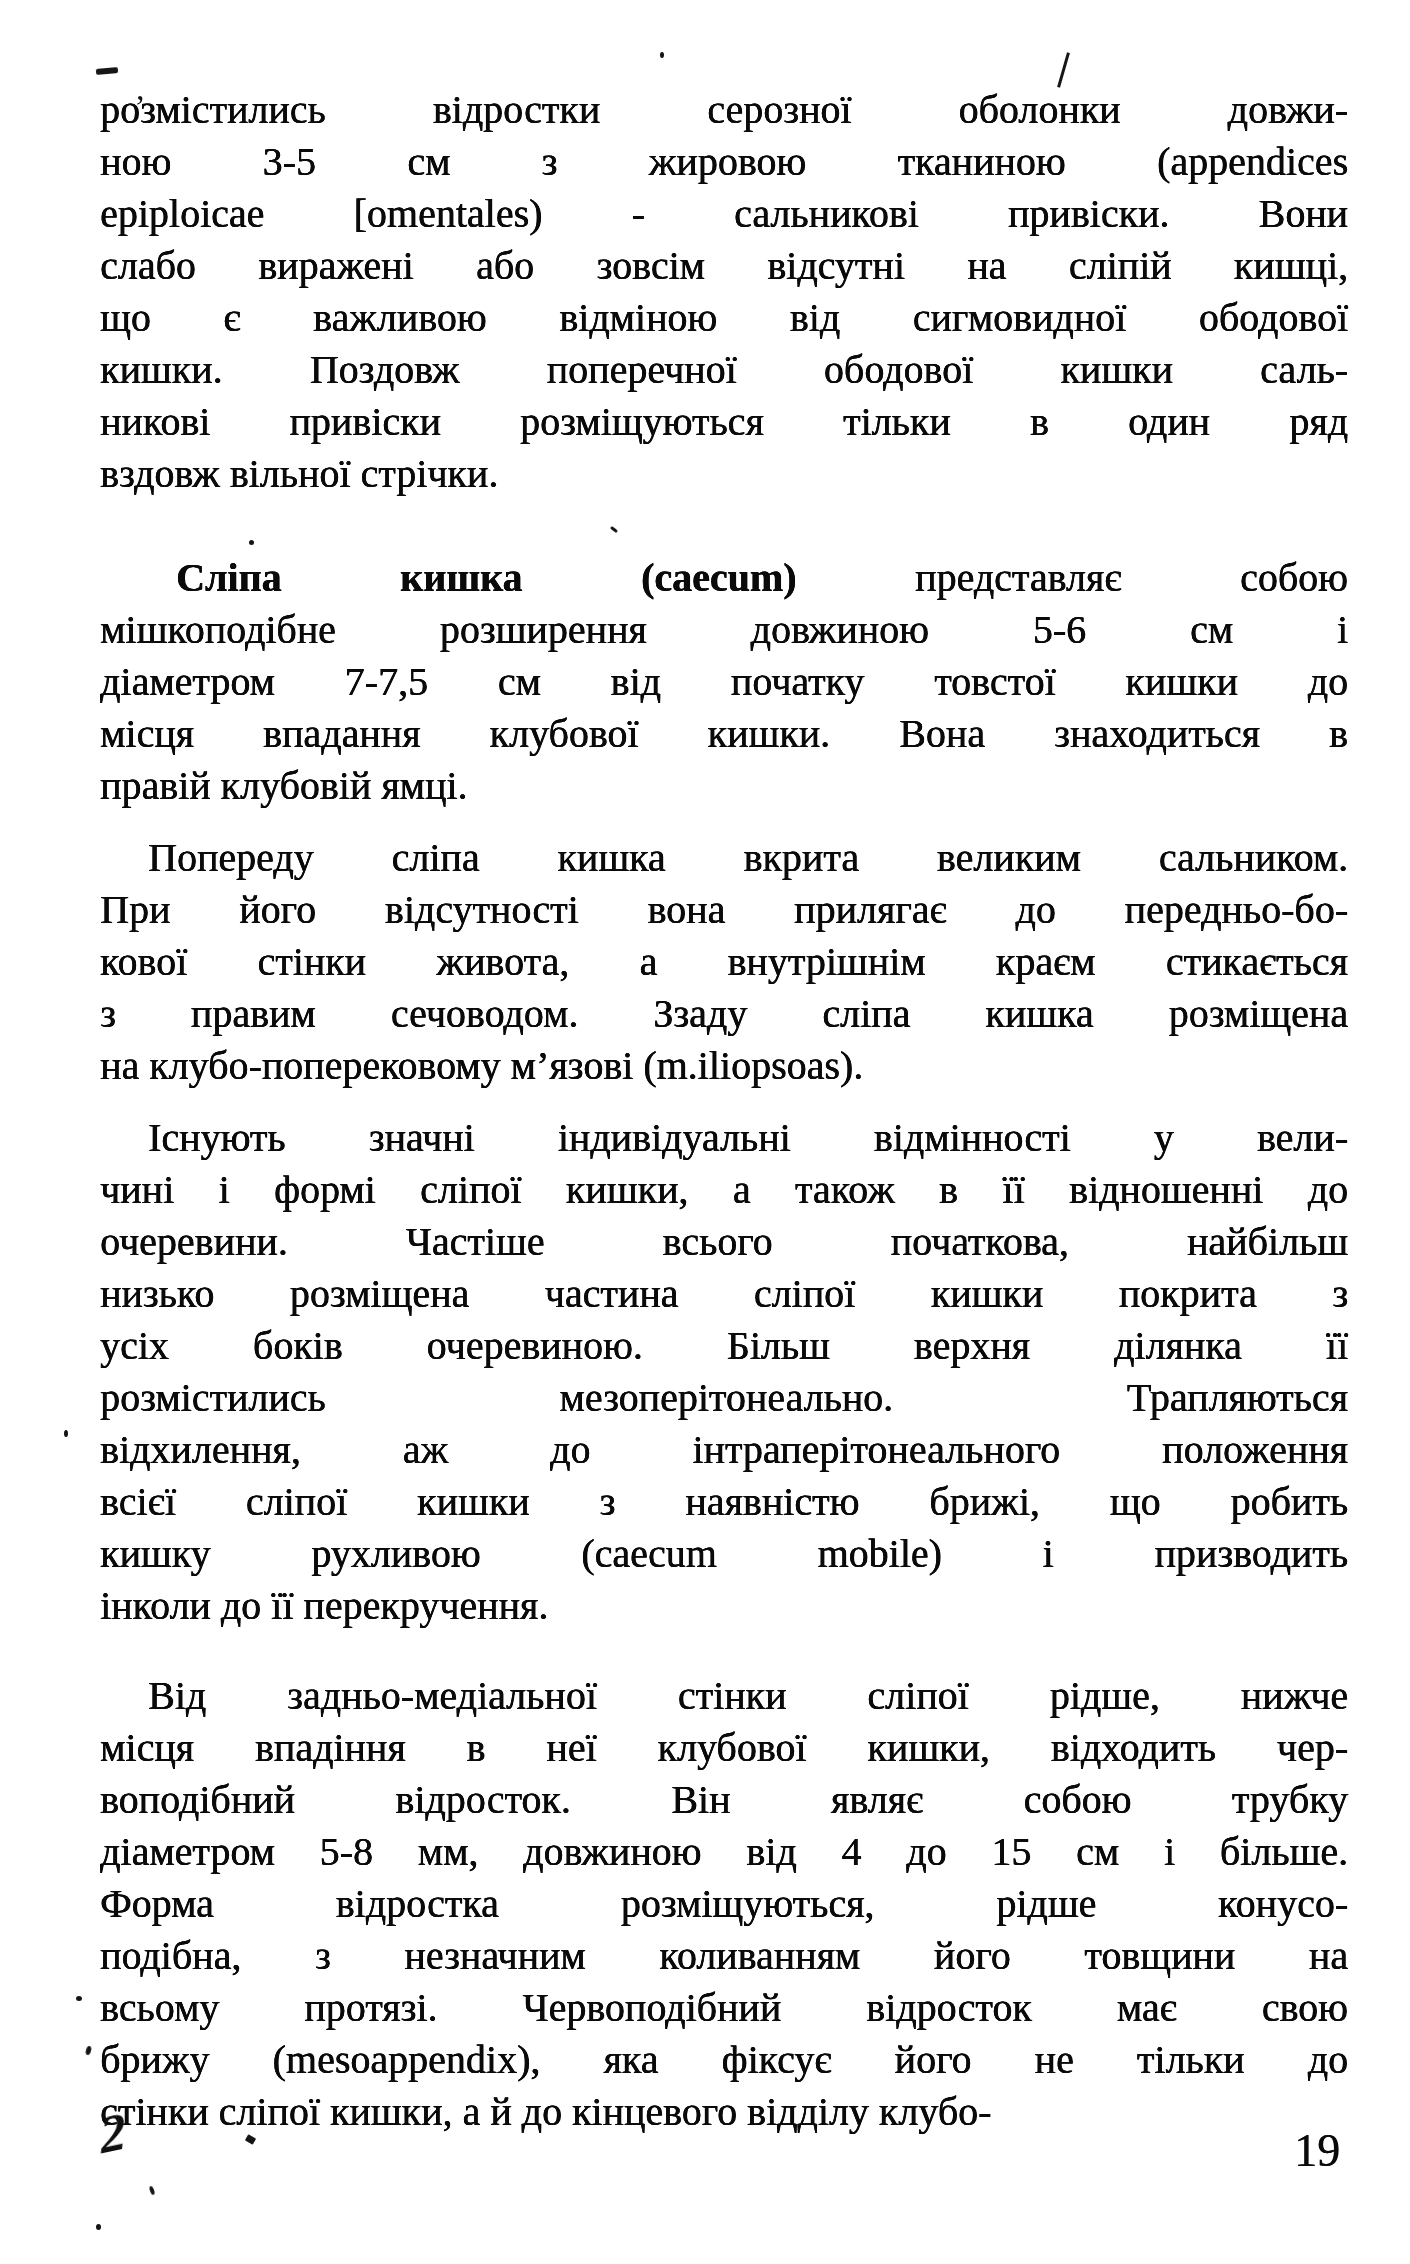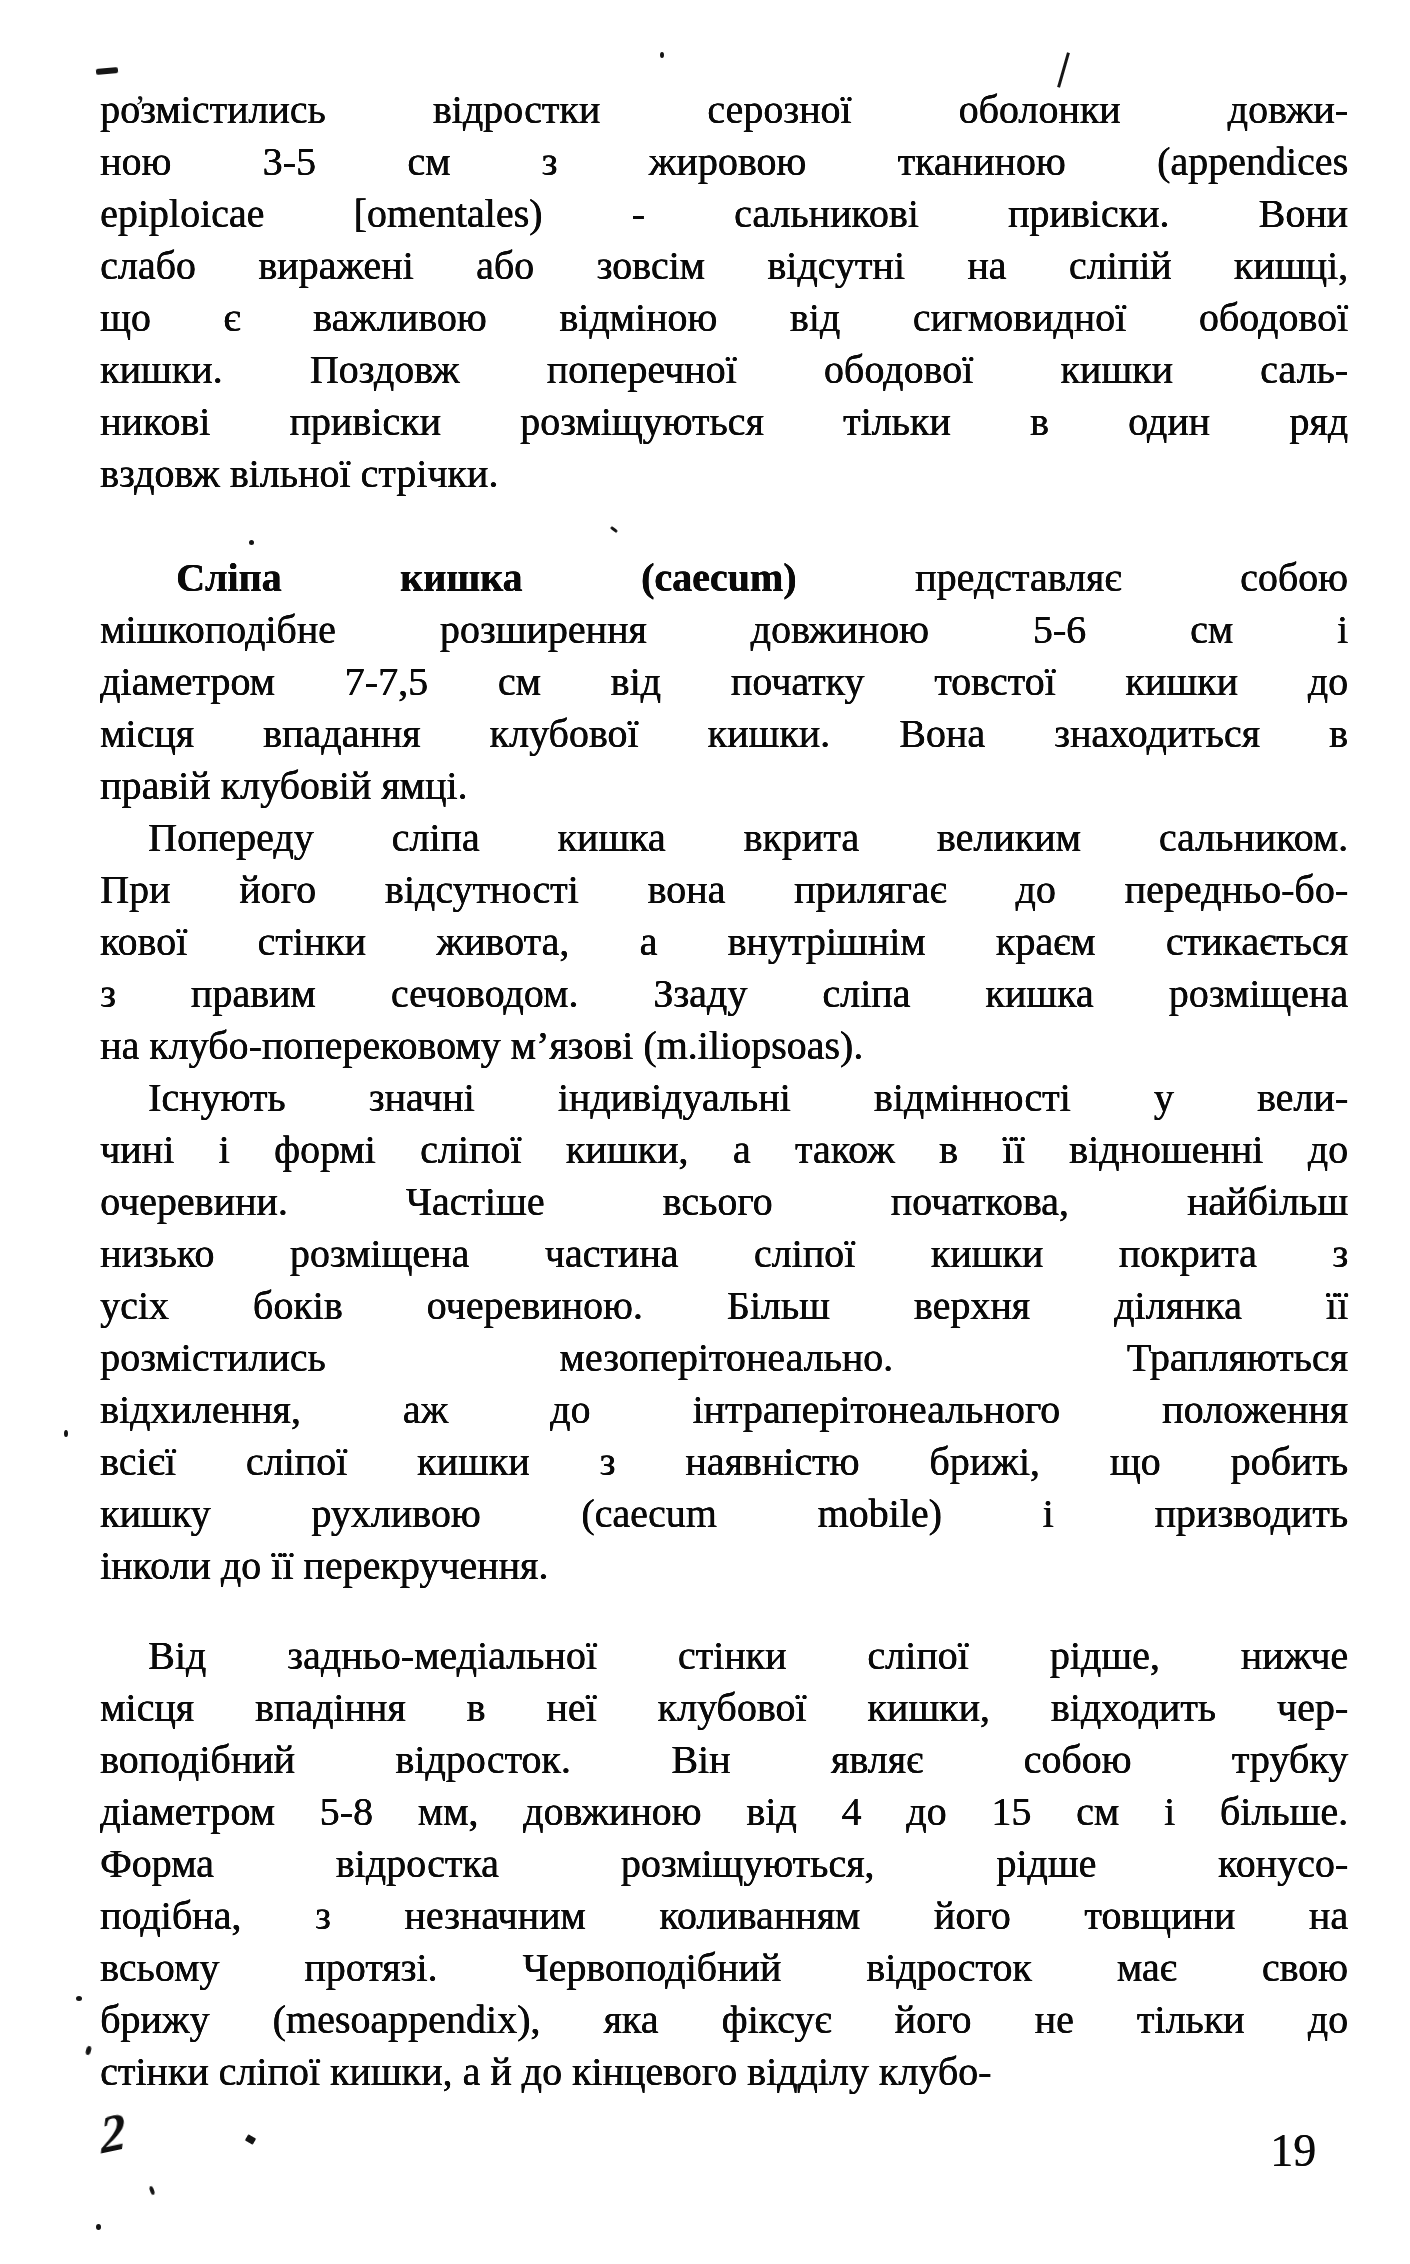--- a/index.html
+++ b/index.html
@@ -30,26 +30,26 @@
   .line {
     display: block;
     text-align: justify;
     text-align-last: justify;
     white-space: normal;
     height: 52px;
   }
   .line.last {
     text-align-last: left;
   }
-  .line.indent-sm { padding-left: 48px; }
+  .line.indent-sm { padding-left: 48px; margin-top: 20px; }
   .line.indent-lg { padding-left: 76px; }
   .line b { font-weight: bold; }
   .footer-row {
     position: absolute;
-    left: 68px;
+    left: 92px;
     top: 2112px;
     width: 1248px;
     height: 80px;
     text-align: right;
   }
   .page-number {
     position: absolute;
     right: 0;
     top: 14px;
     font-size: 46px;

